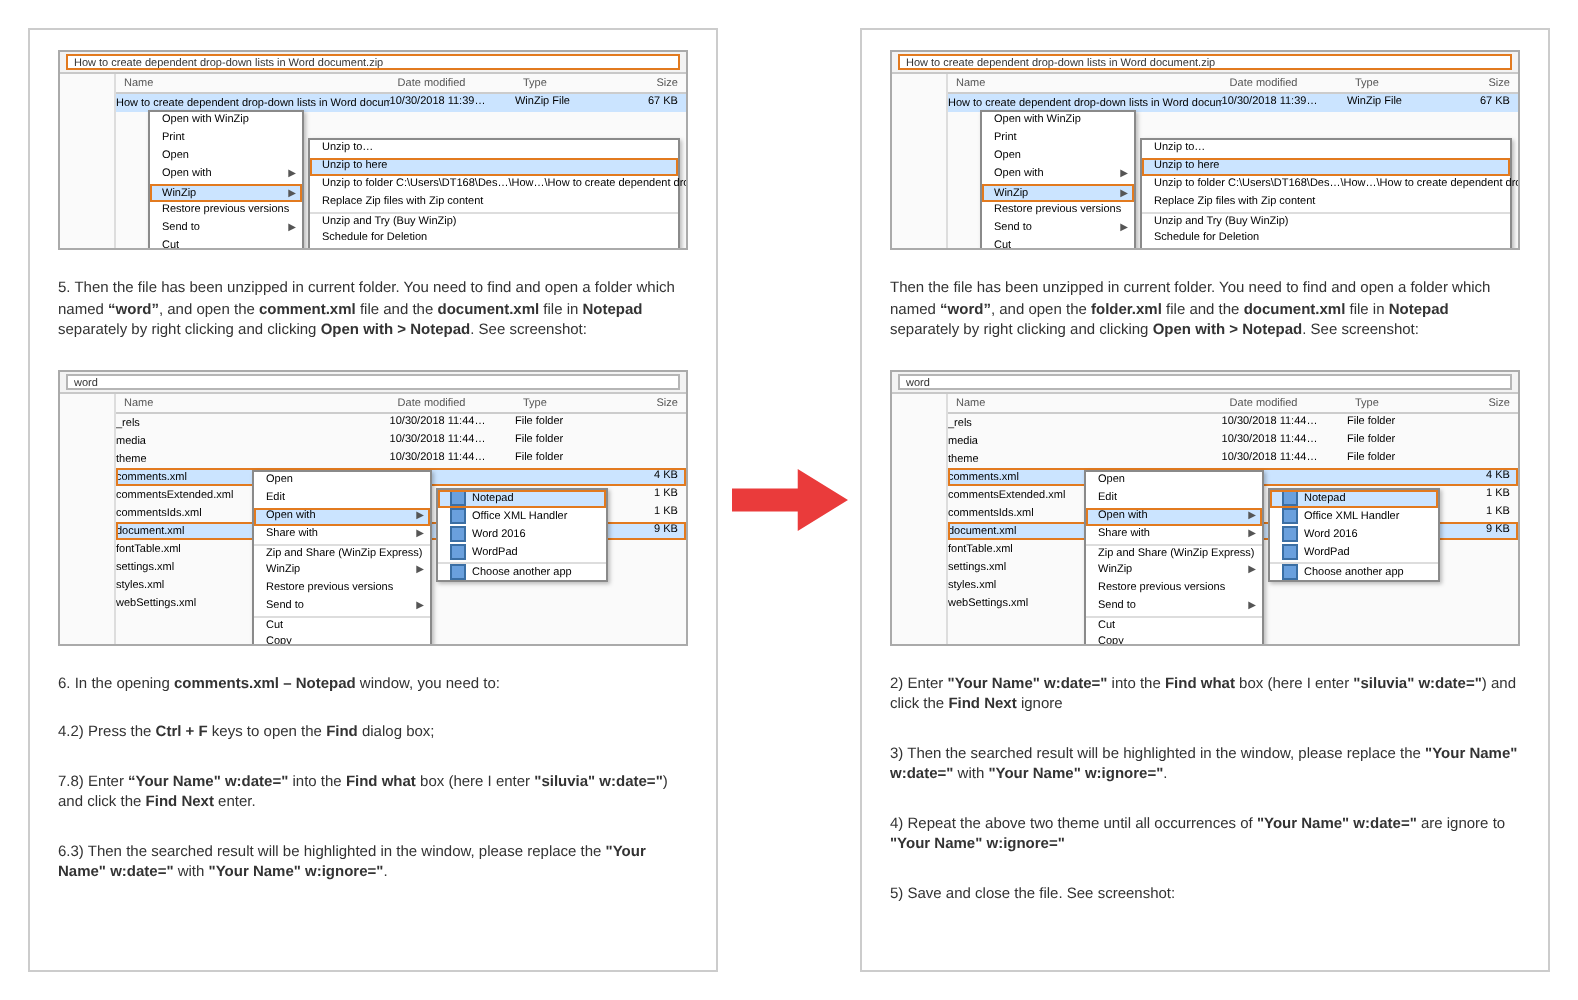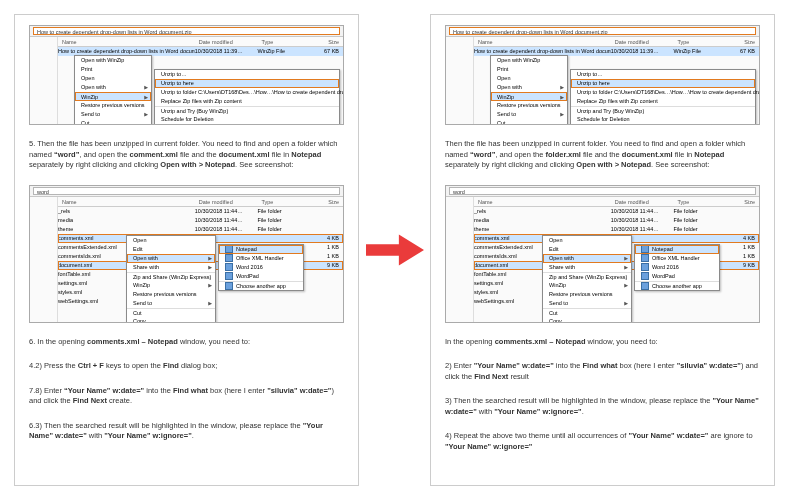--- a/index.html
+++ b/index.html
@@ -307,21 +307,21 @@
     </div>
   </div>
 
   <p class="instr">
     <span>6.</span><span> In the opening </span><b>comments.xml – Notepad</b><span> window, you need to:</span>
   </p>
   <p class="instr">
     <span>4.2)</span><span> Press the </span><b>Ctrl + F</b><span> keys to open the </span><b>Find</b><span> dialog box;</span>
   </p>
   <p class="instr">
-    <span>7.8)</span><span> Enter </span><b>“Your Name" w:date="</b><span> into the </span><b>Find what</b><span> box (here I enter </span><b>"siluvia" w:date="</b><span>) and click the </span><b>Find Next</b><span> create.</span>
+    <span>7.8)</span><span> Enter </span><b>“Your Name" w:date="</b><span> into the </span><b>Find what</b><span> box (here I enter </span><b>"siluvia" w:date="</b><span>) and click the </span><b>Find Next</b><span> enter.</span>
   </p>
   <p class="instr">
     <span>6.3)</span><span>  Then the searched result will be highlighted in the window, please replace the </span><b>"Your Name" w:date="</b><span> with </span><b>"Your Name" w:ignore="</b><span>.</span>
   </p>
 </div>
 
 <div class="arrow-col">
   <div class="arrow">
     <svg viewBox="0 0 60 40">
       <polygon points="0,14 34,14 34,4 60,20 34,36 34,26 0,26" fill="#ea3b3b"></polygon>
@@ -477,24 +477,24 @@
             <div class="ctxmenu-item has-icon">Office XML Handler</div>
             <div class="ctxmenu-item has-icon">Word 2016</div>
             <div class="ctxmenu-item has-icon">WordPad</div>
             <div class="ctxmenu-item has-icon sep">Choose another app</div>
           </div>
       </div>
     </div>
   </div>
 
   <p class="instr">
-    <span>In the opening </span><b>comments.xml – Notepad</b><span> window, you need to:</span>
-  </p>
-  <p class="instr">
-    <span>2)</span><span> Enter </span><b>"Your Name" w:date="</b><span> into the </span><b>Find what</b><span> box (here I enter </span><b>"siluvia" w:date="</b><span>) and click the </span><b>Find Next</b><span> result</span>
+    <span>2)</span><span> Enter </span><b>"Your Name" w:date="</b><span> into the </span><b>Find what</b><span> box (here I enter </span><b>"siluvia" w:date="</b><span>) and click the </span><b>Find Next</b><span> ignore</span>
   </p>
   <p class="instr">
     <span>3)</span><span>  Then the searched result will be highlighted in the window, please replace the </span><b>"Your Name" w:date="</b><span> with </span><b>"Your Name" w:ignore="</b><span>.</span>
   </p>
   <p class="instr">
     <span>4)</span><span>  Repeat the above two theme until all occurrences of </span><b>"Your Name" w:date="</b><span> are ignore to </span><b>"Your Name" w:ignore="</b><span></span>
   </p>
+  <p class="instr">
+    <span>5)</span><span>  Save and close the file. See screenshot:</span>
+  </p>
 </div>
 
 </body></html>

